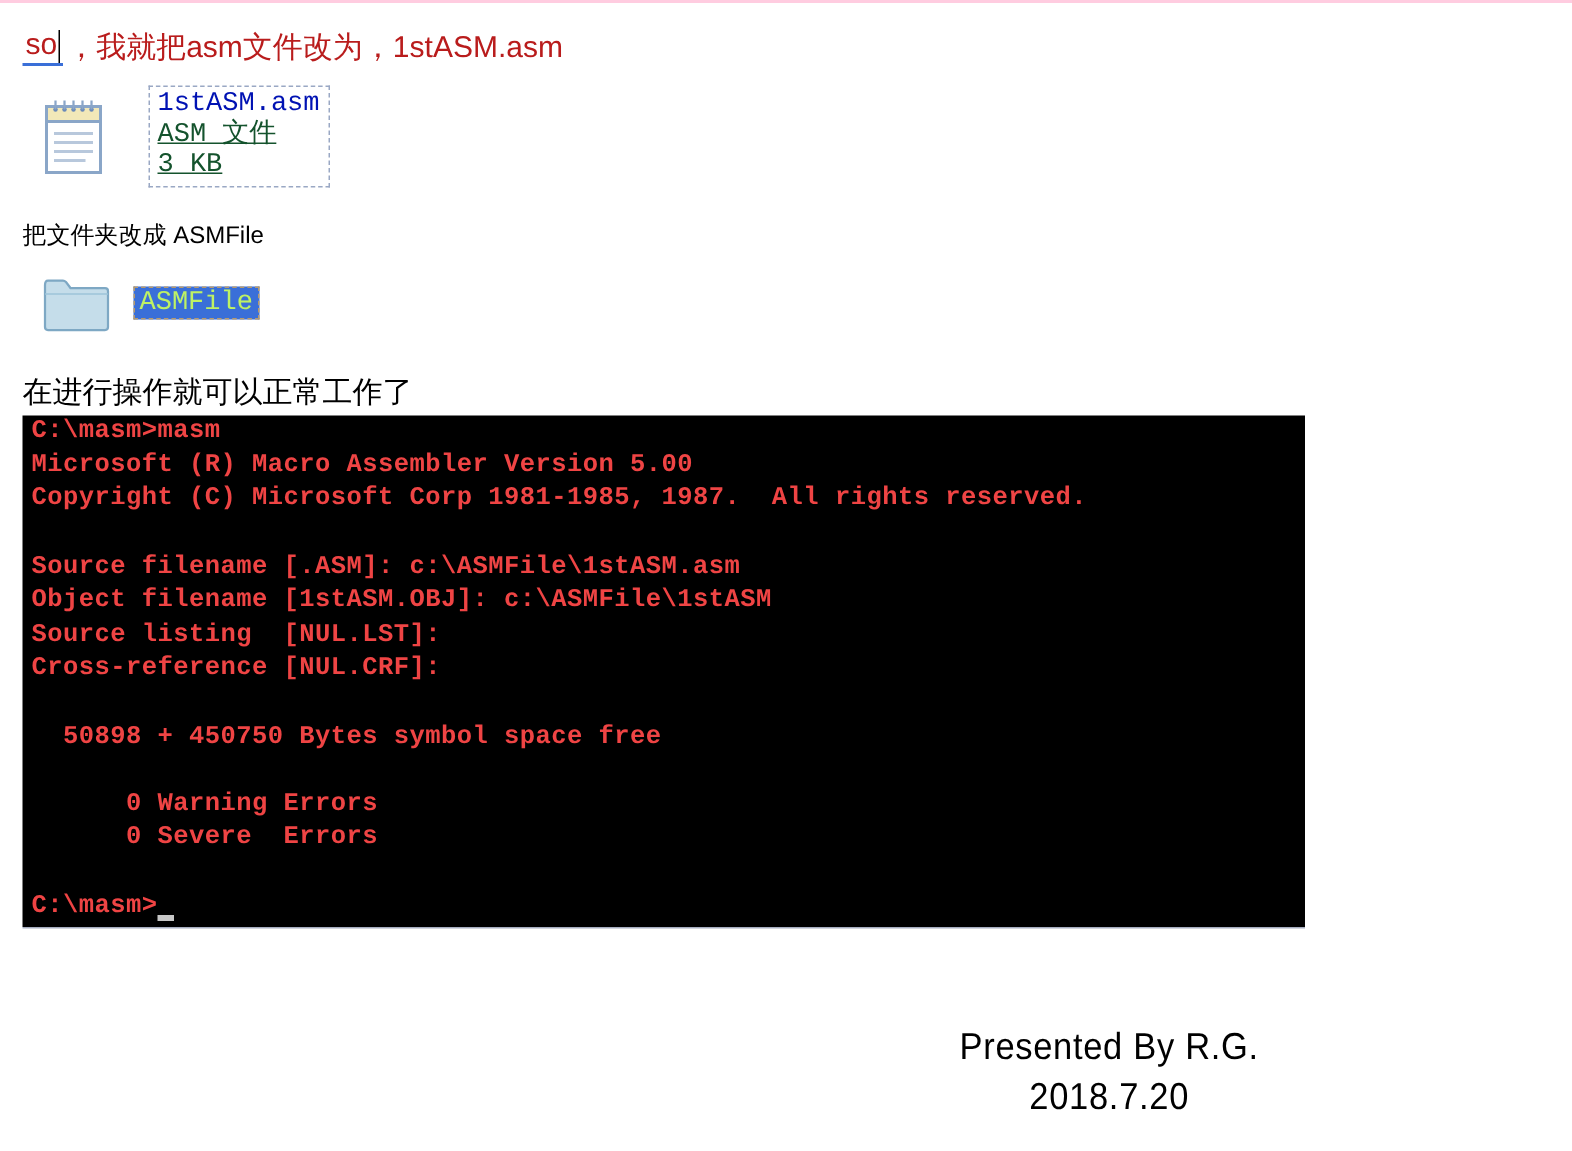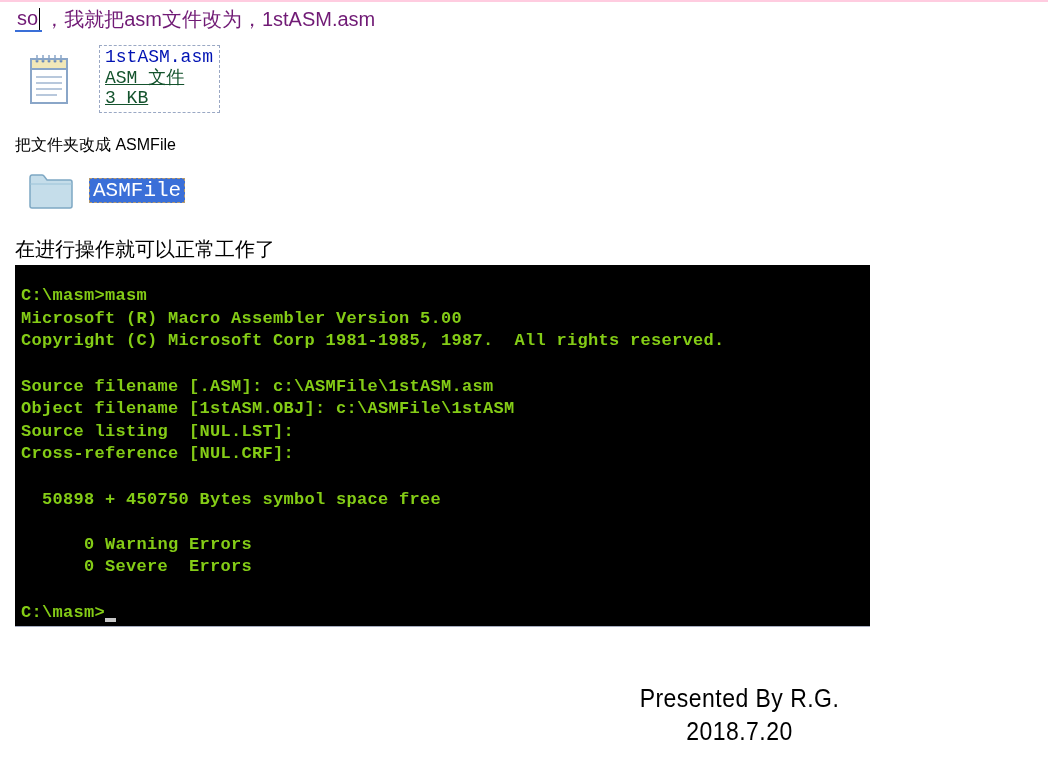--- a/index.html
+++ b/index.html
@@ -9,22 +9,22 @@
       width: 1048px;
       height: 767px;
       position: relative;
       border-top: 2px solid #ffcce0;
     }
     .content {
       padding: 0 15px;
     }
     .line1 {
       font-size: 20px;
-      color: #701a75;
-      margin-top: 4px;
+      color: #b91c1c;
+      margin-top: 16px;
       display: flex;
       align-items: center;
     }
     .cursor-box {
       border-bottom: 2px solid #3a6fd8;
       padding: 0 2px;
       margin-right: 2px;
     }
     .cursor-bar {
       display: inline-block;
@@ -69,47 +69,47 @@
       align-items: center;
       margin: 14px 0 2px 12px;
       gap: 14px;
     }
     .folder-icon {
       width: 48px;
       height: 40px;
     }
     .folder-label {
       font-family: "SimSun", "Courier New", monospace;
-      font-size: 21px;
-      color: #ffffff;
+      font-size: 18px;
+      color: #bef264;
       background: #3a6fd8;
       padding: 0 3px;
       border: 1px dashed #b59a6e;
     }
     .line3 {
       font-size: 20px;
       color: #000;
       margin-top: 26px;
       margin-bottom: 2px;
     }
     .terminal-wrapper {
       border: 1px solid #a6adc0;
       border-left: none;
       border-top: none;
       border-right: none;
       width: 855px;
       margin-left: 0;
     }
     .terminal {
       background: #000000;
-      color: #84cc16;
+      color: #ef4444;
       font-family: "Courier New", monospace;
       font-size: 17px;
       line-height: 1.33;
-      padding: 20px 6px 2px 6px;
+      padding: 0 6px 2px 6px;
       white-space: pre;
       font-weight: bold;
       letter-spacing: 0.3px;
     }
     .prompt-cursor {
       display: inline-block;
       width: 11px;
       height: 4px;
       background: #c7c7c7;
       vertical-align: bottom;

